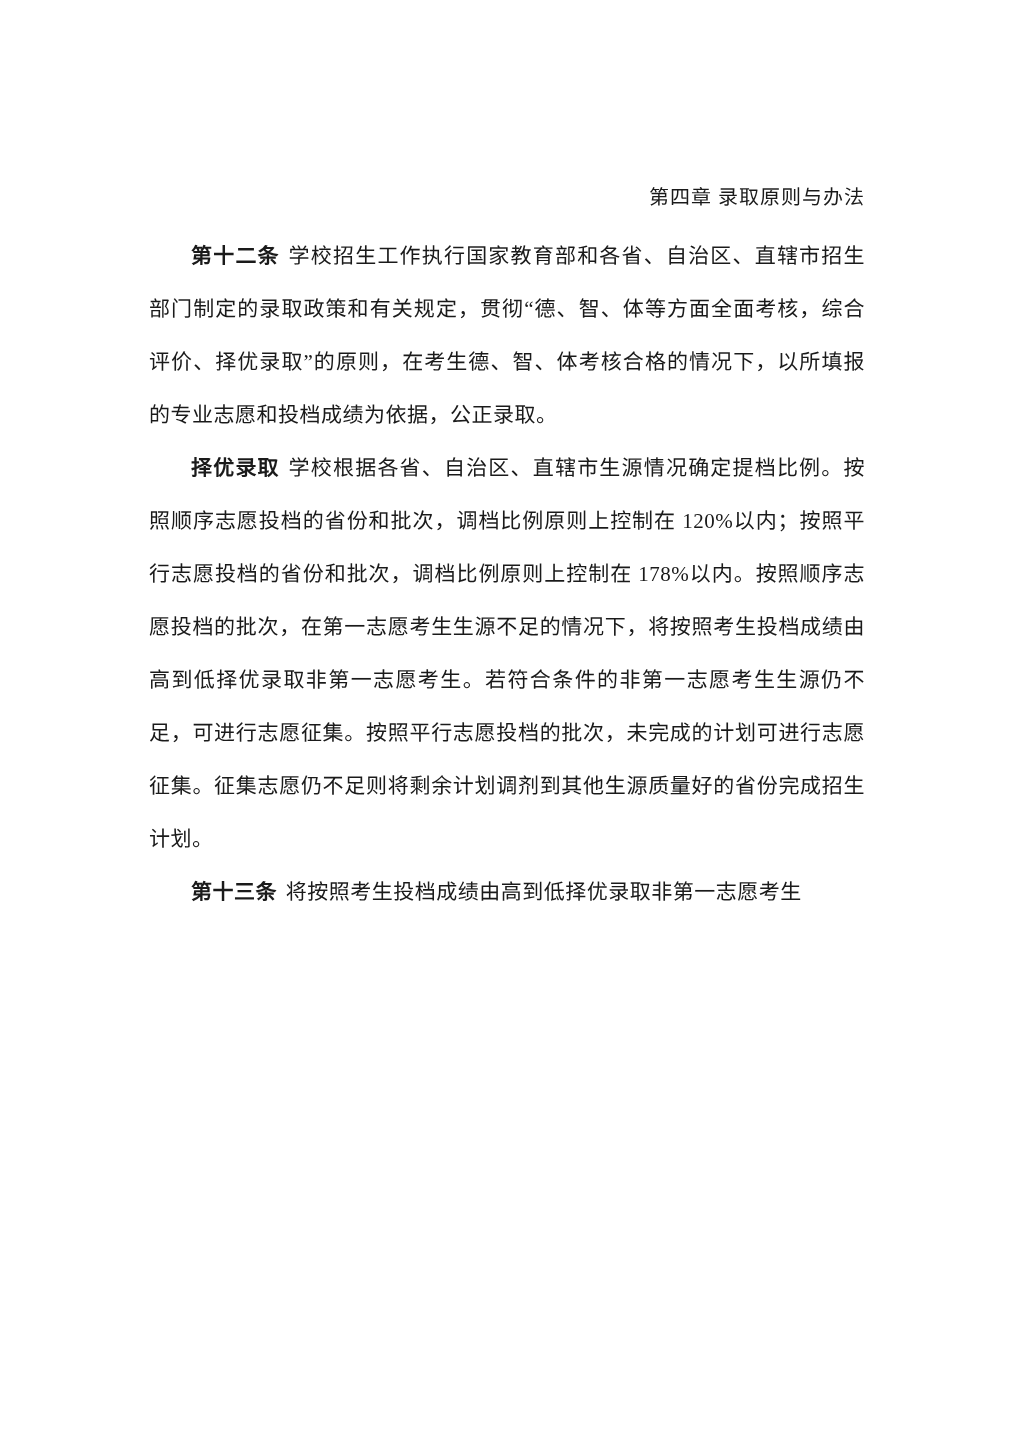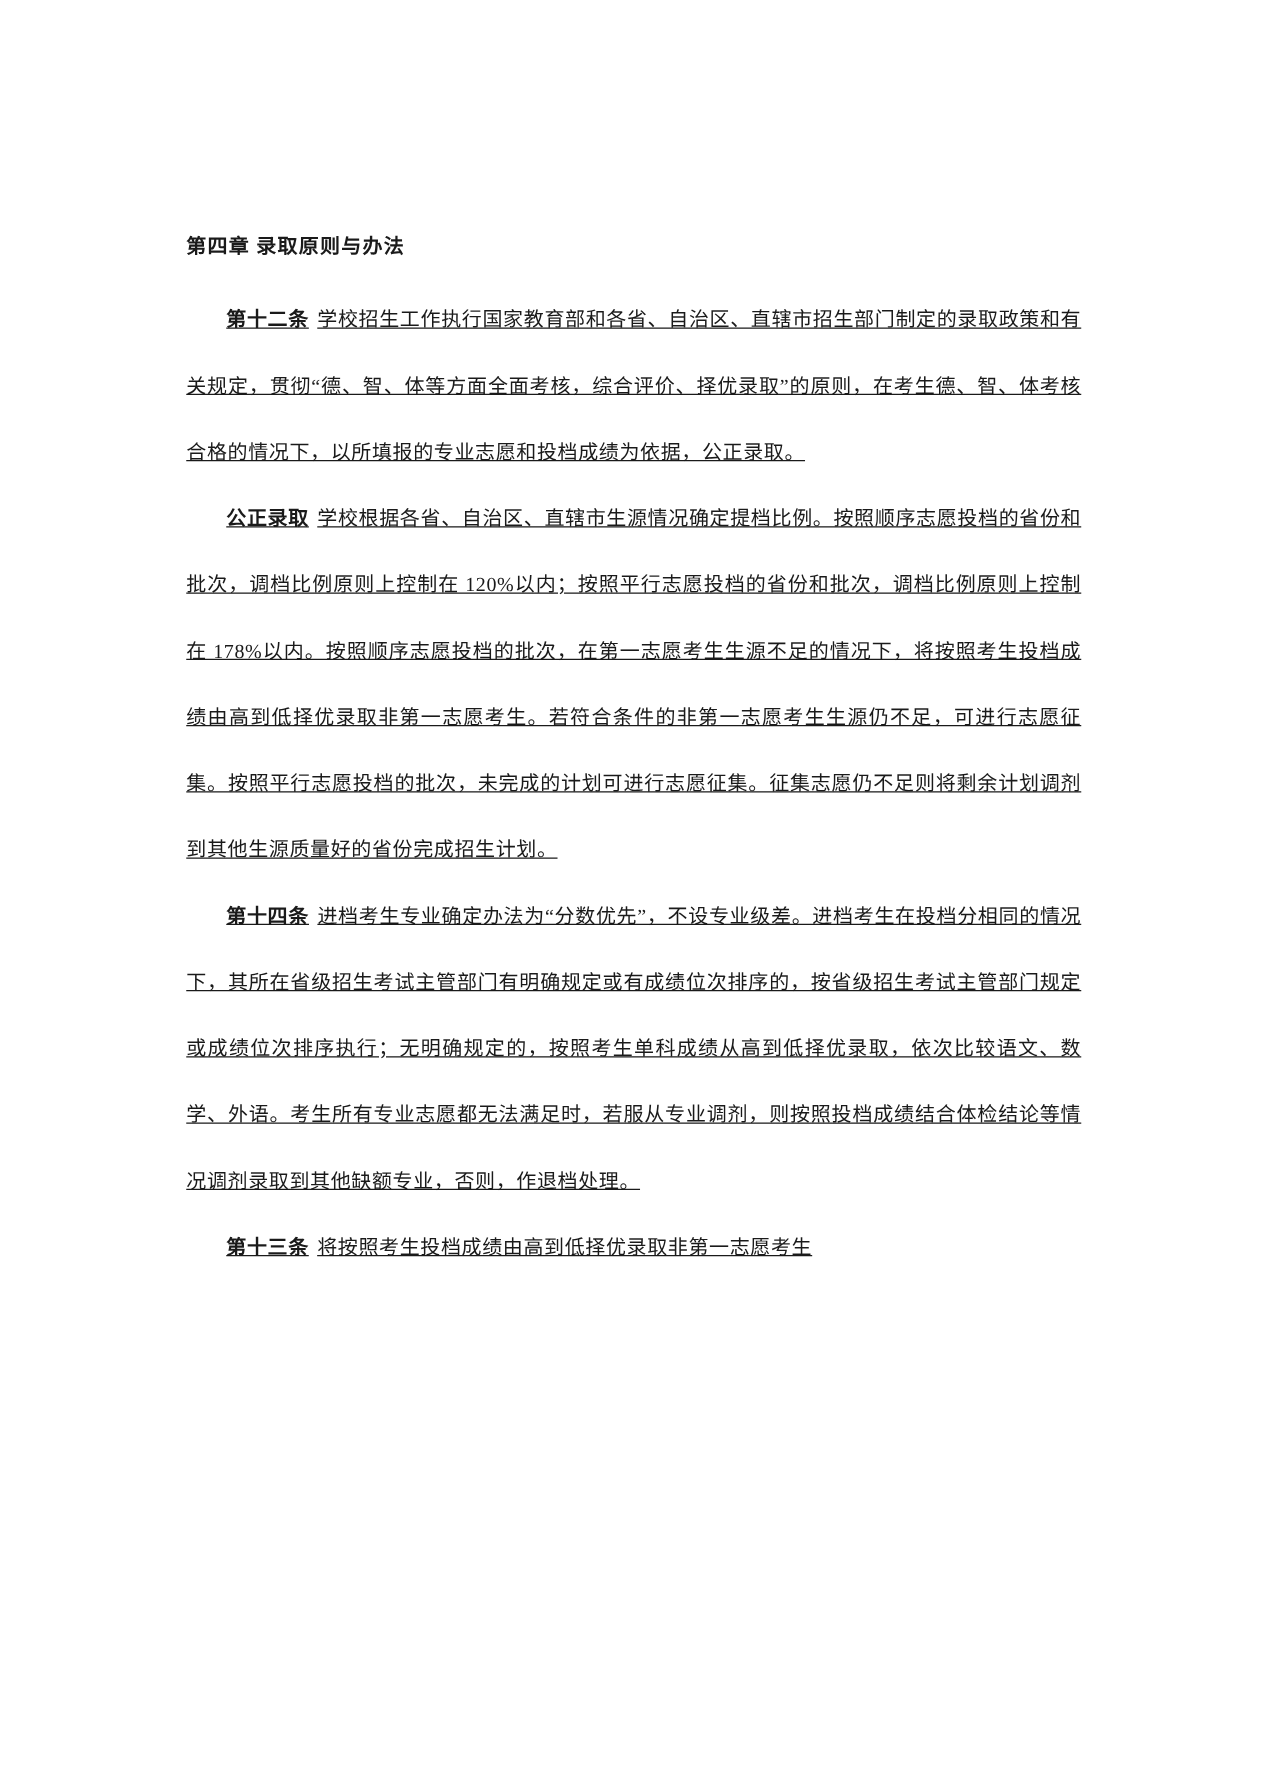--- a/index.html
+++ b/index.html
@@ -14,53 +14,51 @@
     margin: 0 auto;
     background: #ffffff;
     box-sizing: border-box;
     padding: 171px 146px 0 149px;
     font-family: "Liberation Serif", "DejaVu Serif", serif;
     color: #1a1a1a;
     overflow: hidden;
   }
   .doc-title {
     margin: 0 0 6px 0;
-    font-size: 16px;
-    font-weight: 700;
+    font-size: 20px;
+    font-weight: 400;
     line-height: 53px;
-    text-align: left;
+    text-align: right;
     letter-spacing: 1px;
   }
   .doc-body {
     width: 716px;
   }
   .para {
     margin: 0;
-    font-size: 16px;
+    font-size: 21px;
     line-height: 53px;
     text-align: justify;
     text-justify: inter-character;
     text-indent: 2em;
     word-break: break-all;
     overflow-wrap: break-word;
-    text-decoration: underline;
   }
   .article-label {
     font-weight: 700;
     margin-right: 0.42em;
     letter-spacing: 0.5px;
   }
   .article-text {
     letter-spacing: 0.5px;
   }
 </style>
 </head>
 <body>
 
 <div class="page">
   <h1 class="doc-title">第四章 录取原则与办法</h1>
   <div class="doc-body">
       <p class="para"><span class="article-label">第十二条</span><span class="article-text">学校招生工作执行国家教育部和各省、自治区、直辖市招生部门制定的录取政策和有关规定，贯彻“德、智、体等方面全面考核，综合评价、择优录取”的原则，在考生德、智、体考核合格的情况下，以所填报的专业志愿和投档成绩为依据，公正录取。</span></p>
-      <p class="para"><span class="article-label">公正录取</span><span class="article-text">学校根据各省、自治区、直辖市生源情况确定提档比例。按照顺序志愿投档的省份和批次，调档比例原则上控制在 120%以内；按照平行志愿投档的省份和批次，调档比例原则上控制在 178%以内。按照顺序志愿投档的批次，在第一志愿考生生源不足的情况下，将按照考生投档成绩由高到低择优录取非第一志愿考生。若符合条件的非第一志愿考生生源仍不足，可进行志愿征集。按照平行志愿投档的批次，未完成的计划可进行志愿征集。征集志愿仍不足则将剩余计划调剂到其他生源质量好的省份完成招生计划。</span></p>
-      <p class="para"><span class="article-label">第十四条</span><span class="article-text">进档考生专业确定办法为“分数优先”，不设专业级差。进档考生在投档分相同的情况下，其所在省级招生考试主管部门有明确规定或有成绩位次排序的，按省级招生考试主管部门规定或成绩位次排序执行；无明确规定的，按照考生单科成绩从高到低择优录取，依次比较语文、数学、外语。考生所有专业志愿都无法满足时，若服从专业调剂，则按照投档成绩结合体检结论等情况调剂录取到其他缺额专业，否则，作退档处理。</span></p>
+      <p class="para"><span class="article-label">择优录取</span><span class="article-text">学校根据各省、自治区、直辖市生源情况确定提档比例。按照顺序志愿投档的省份和批次，调档比例原则上控制在 120%以内；按照平行志愿投档的省份和批次，调档比例原则上控制在 178%以内。按照顺序志愿投档的批次，在第一志愿考生生源不足的情况下，将按照考生投档成绩由高到低择优录取非第一志愿考生。若符合条件的非第一志愿考生生源仍不足，可进行志愿征集。按照平行志愿投档的批次，未完成的计划可进行志愿征集。征集志愿仍不足则将剩余计划调剂到其他生源质量好的省份完成招生计划。</span></p>
       <p class="para"><span class="article-label">第十三条</span><span class="article-text">将按照考生投档成绩由高到低择优录取非第一志愿考生</span></p>
     </div>
 </div>
 
 </body></html>

